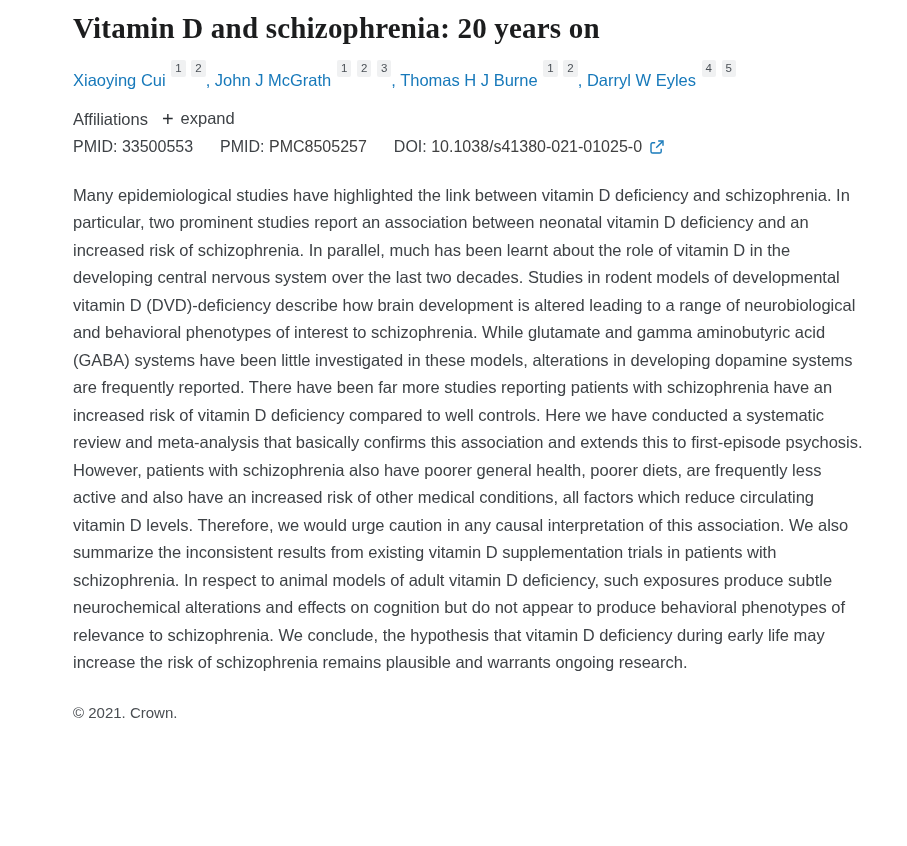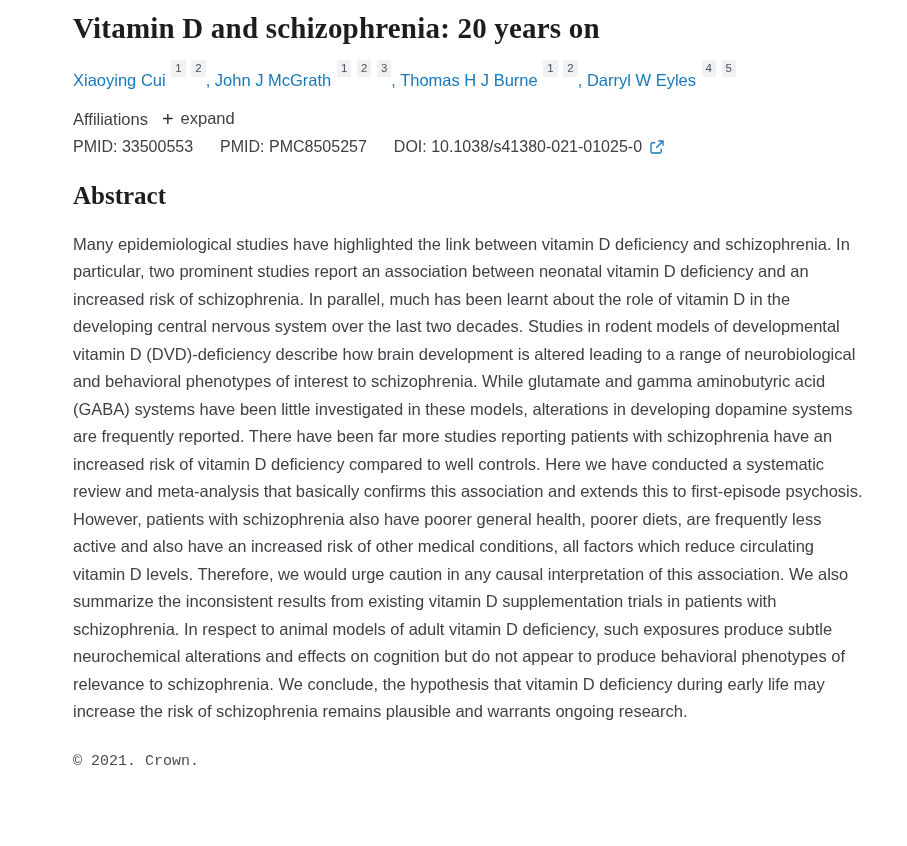--- a/index.html
+++ b/index.html
@@ -107,21 +107,20 @@
     font-size: 16.5px;
     line-height: 27.5px;
     color: #3e4246;
     max-width: 801px;
     margin-bottom: 27px;
     margin-top: 20px;
   }
   p.copyright {
     font-size: 15px;
     color: #4a4e52;
-    font-family: Liberation Mono, monospace;
   }
 </style>
 </head>
 <body>
 
 <div class="page">
 
   <h1 class="article-title">Vitamin D and schizophrenia: 20 years on</h1>
 
   <div class="authors"><a class="author-link" href="#">Xiaoying Cui</a> <sup class="aff-badge">1</sup> <sup class="aff-badge">2</sup><span class="author-sep">, </span><a class="author-link" href="#">John J McGrath</a> <sup class="aff-badge">1</sup> <sup class="aff-badge">2</sup> <sup class="aff-badge">3</sup><span class="author-sep">, </span><a class="author-link" href="#">Thomas H J Burne</a> <sup class="aff-badge">1</sup> <sup class="aff-badge">2</sup><span class="author-sep">, </span><a class="author-link" href="#">Darryl W Eyles</a> <sup class="aff-badge">4</sup> <sup class="aff-badge">5</sup></div>
@@ -151,19 +150,18 @@
       <span class="ext-icon">
         <svg width="14" height="14" viewBox="0 0 14 14" fill="none">
           <path d="M5.2 2.8H2.6A1.6 1.6 0 0 0 1 4.4v7A1.6 1.6 0 0 0 2.6 13h7a1.6 1.6 0 0 0 1.6-1.6V8.8" stroke="#1779ba" stroke-width="1.4" fill="none"></path>
           <path d="M6.2 7.8 12.6 1.4" stroke="#1779ba" stroke-width="1.4"></path>
           <path d="M8.2 1h4.8v4.8" stroke="#1779ba" stroke-width="1.4" fill="none"></path>
         </svg>
       </span>
     </span>
   </div>
 
-  <h2 class="abstract-heading">Abstract</h2>
 
   <p class="abstract-text">Many epidemiological studies have highlighted the link between vitamin D deficiency and schizophrenia. In particular, two prominent studies report an association between neonatal vitamin D deficiency and an increased risk of schizophrenia. In parallel, much has been learnt about the role of vitamin D in the developing central nervous system over the last two decades. Studies in rodent models of developmental vitamin D (DVD)-deficiency describe how brain development is altered leading to a range of neurobiological and behavioral phenotypes of interest to schizophrenia. While glutamate and gamma aminobutyric acid (GABA) systems have been little investigated in these models, alterations in developing dopamine systems are frequently reported. There have been far more studies reporting patients with schizophrenia have an increased risk of vitamin D deficiency compared to well controls. Here we have conducted a systematic review and meta-analysis that basically confirms this association and extends this to first-episode psychosis. However, patients with schizophrenia also have poorer general health, poorer diets, are frequently less active and also have an increased risk of other medical conditions, all factors which reduce circulating vitamin D levels. Therefore, we would urge caution in any causal interpretation of this association. We also summarize the inconsistent results from existing vitamin D supplementation trials in patients with schizophrenia. In respect to animal models of adult vitamin D deficiency, such exposures produce subtle neurochemical alterations and effects on cognition but do not appear to produce behavioral phenotypes of relevance to schizophrenia. We conclude, the hypothesis that vitamin D deficiency during early life may increase the risk of schizophrenia remains plausible and warrants ongoing research.</p>
 
   <p class="copyright">© 2021. Crown.</p>
 
 </div>
 
 </body></html>

